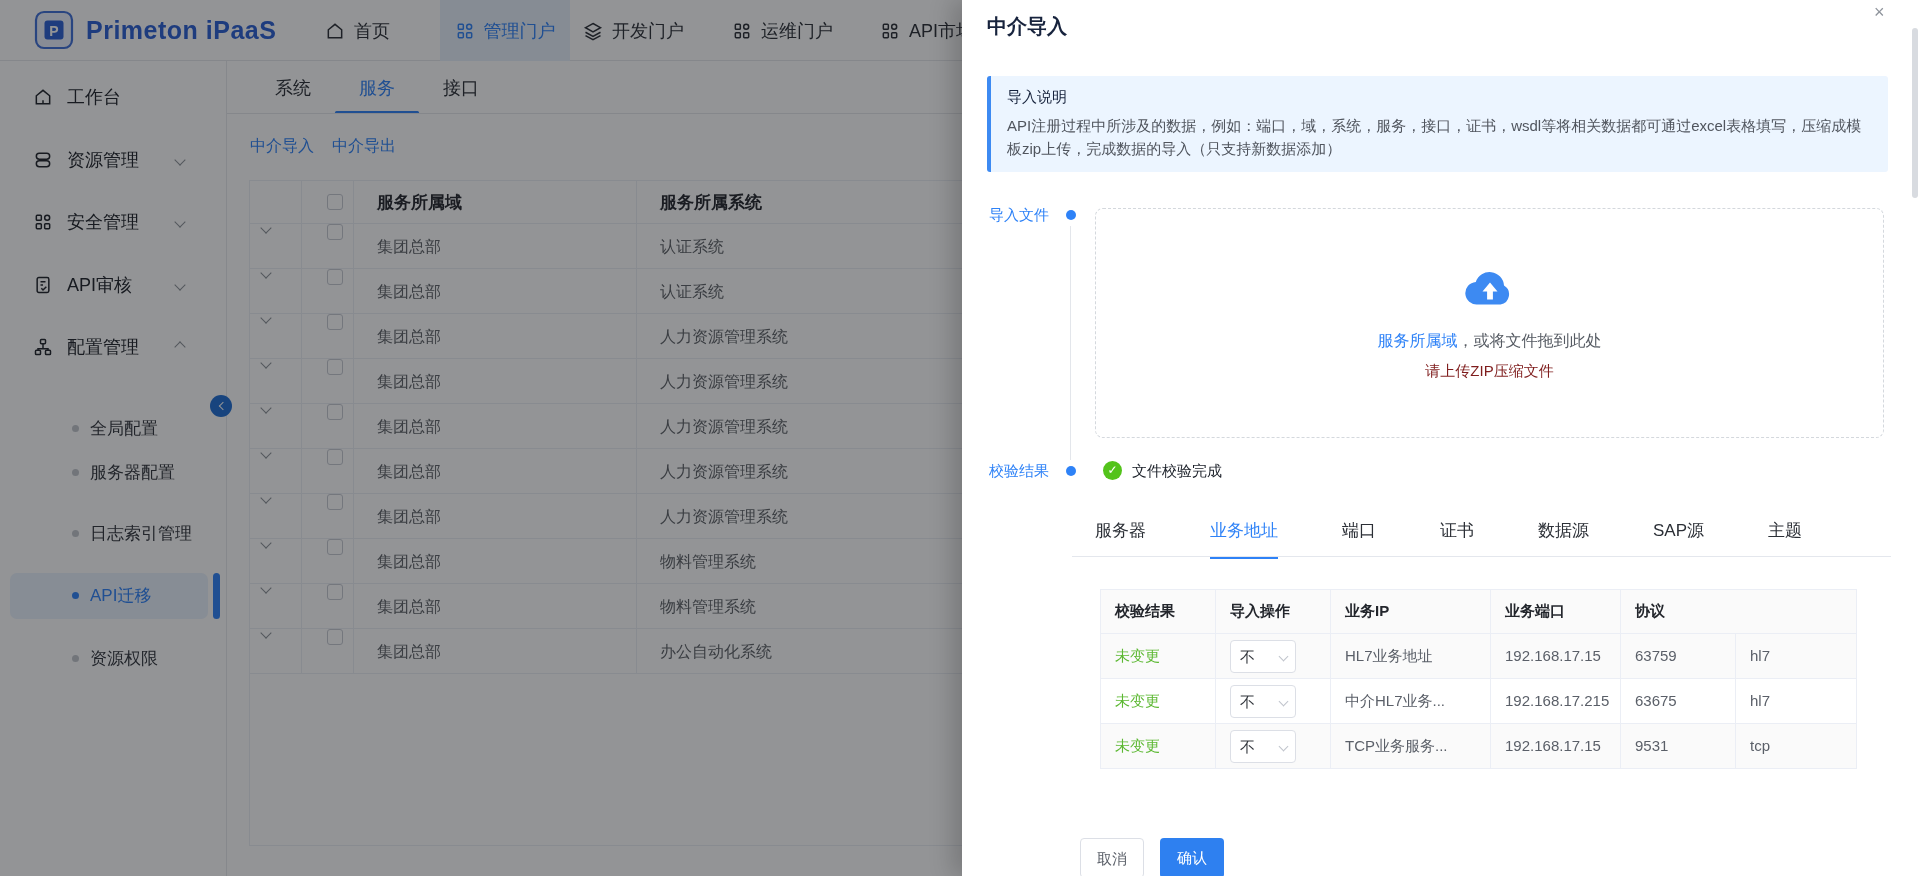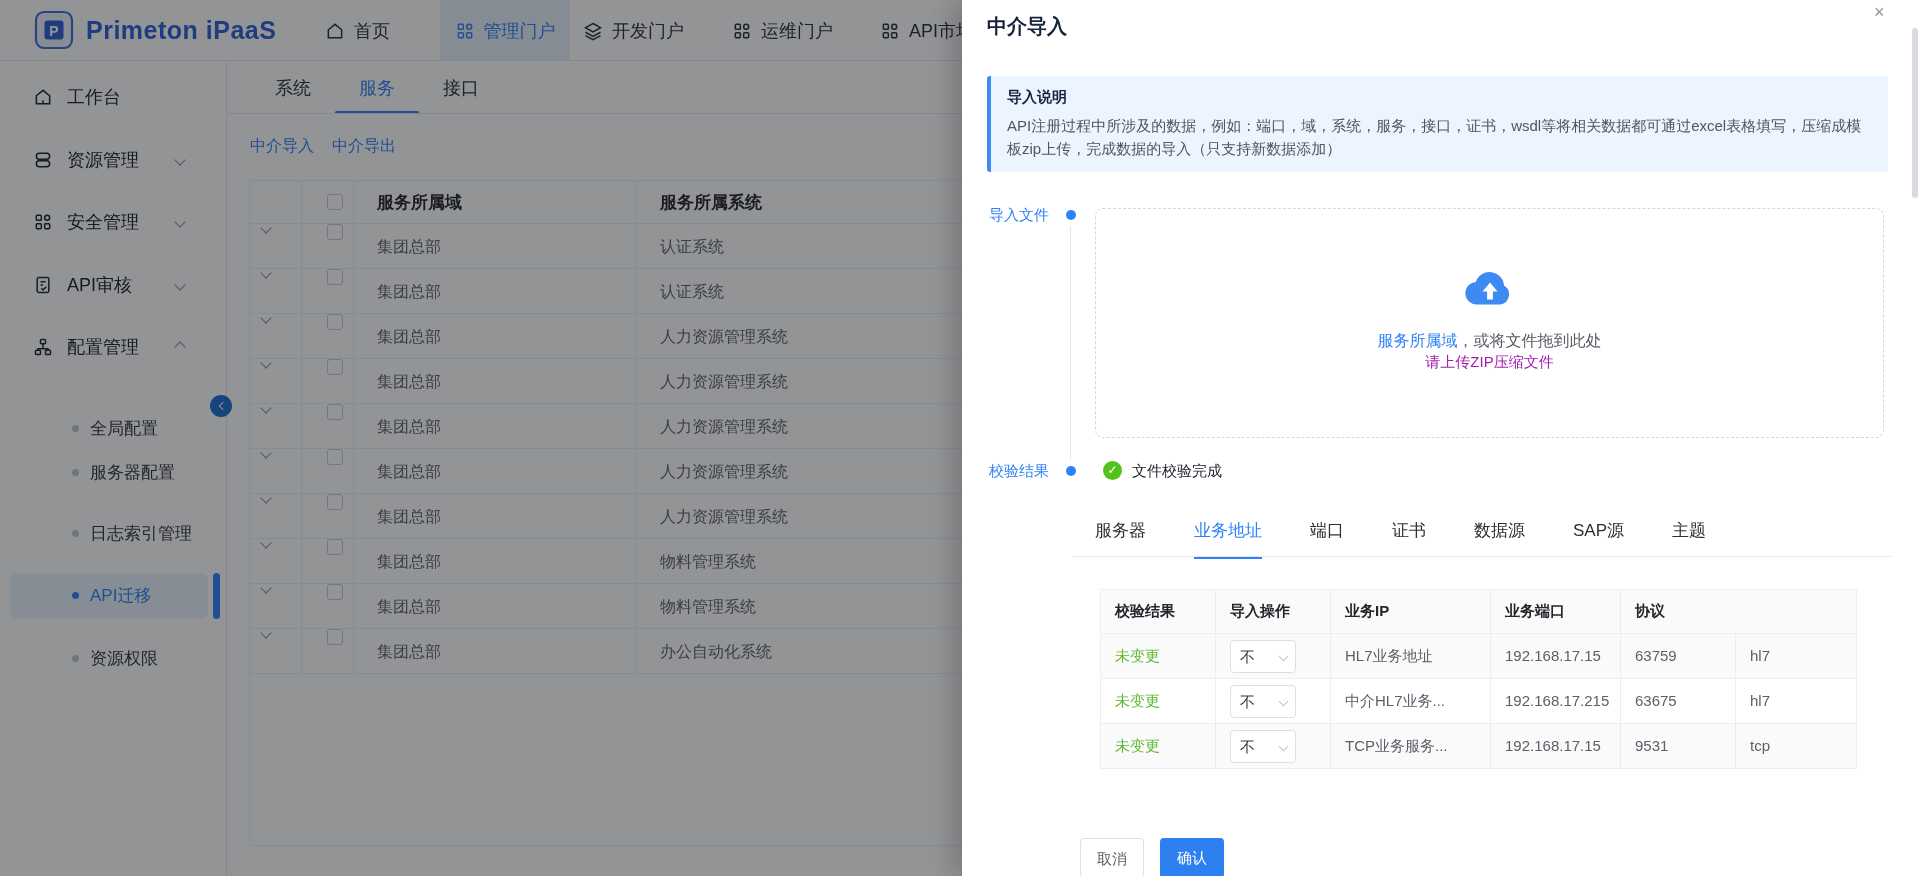--- a/index.html
+++ b/index.html
@@ -56,33 +56,33 @@
   .mcheck{position:absolute;left:77px;top:14px;width:16px;height:16px;border:1px solid #c6cad2;border-radius:3px;background:#fff}
   .mdomain{left:127px}.msystem{left:410px}
   .vline{position:absolute;top:0;width:1px;height:493px;background:#ebeef5}
   .v1{left:51px}.v2{left:103px}.v3{left:386px}
   
   .overlay{position:absolute;inset:0;background:rgba(15,18,23,.45);z-index:40}
   .drawer{position:absolute;left:962px;top:0;width:958px;height:876px;background:#fff;z-index:50;box-shadow:-10px 0 22px rgba(0,0,0,.18)}
   .d-close{position:absolute;left:912px;top:2px;font-size:18px;color:#8f949c;cursor:pointer}
   .d-title{position:absolute;left:25px;top:13px;font-size:20px;font-weight:600;color:#17233d}
   .notice{position:absolute;left:25px;top:76px;width:901px;background:var(--notice_bg);border-left:4px solid var(--notice_border);border-radius:3px;padding:12px 16px}
-  .notice-title{font-size:15px;font-weight:700;color:#17233d;margin-bottom:7px}
+  .notice-title{font-size:15px;font-weight:400;color:#17233d;margin-bottom:7px}
   .notice-body{font-size:15px;color:#50555e;line-height:23px;width:868px}
   .f-label{position:absolute;left:27px;font-size:15px;color:var(--accent)}
   .dot{position:absolute;left:104px;width:10px;height:10px;border-radius:50%;background:var(--accent)}
   .tline{position:absolute;left:108px;top:226px;width:1px;height:234px;background:#e3e6eb}
   .upload{position:absolute;left:133px;top:208px;width:789px;height:230px;border:1px dashed #d4d8dd;border-radius:8px;text-align:center}
   .cloud{margin-top:60px}
   .up-main{margin-top:16px;font-size:16px;color:#565b63}
   .up-main .clk{color:var(--accent)}
-  .up-hint{margin-top:1px;font-size:15px;color:#a21caf}
+  .up-hint{margin-top:10px;font-size:15px;color:#7f1d1d}
   .check-circle{position:absolute;left:141px;top:461px;width:19px;height:19px;border-radius:50%;background:var(--check_green);color:#fff;font-size:12px;line-height:19px;text-align:center}
   .check-text{position:absolute;left:170px;top:462px;font-size:15px;color:#1a1f28}
-  .dtabs{position:absolute;left:133px;top:519px;display:flex;gap:48px;font-size:17px;color:#2b2f36}
+  .dtabs{position:absolute;left:133px;top:519px;display:flex;gap:64px;font-size:17px;color:#2b2f36}
   .dtab{padding-bottom:14px}
   .dtab.active{color:var(--accent);border-bottom:3px solid var(--accent)}
   .dtab-divider{position:absolute;left:110px;top:556px;width:819px;height:1px;background:#e4e7ed}
   .dtable{position:absolute;left:138px;top:589px;width:757px;border:1px solid #ebeef5}
   .dhead,.drow{display:grid;grid-template-columns:115px 115px 160px 130px 115px 119px}
   .dhead{height:43px;background:#fafafa;font-size:15px;font-weight:600;color:#23262c}
   .dhead .dc{line-height:42px}
   .drow{height:45px;border-top:1px solid #ebeef5;font-size:15px;color:#5a5f68}
   .drow .dc{line-height:44px}
   .dc{padding-left:14px;border-right:1px solid #ebeef5;overflow:hidden;white-space:nowrap}

